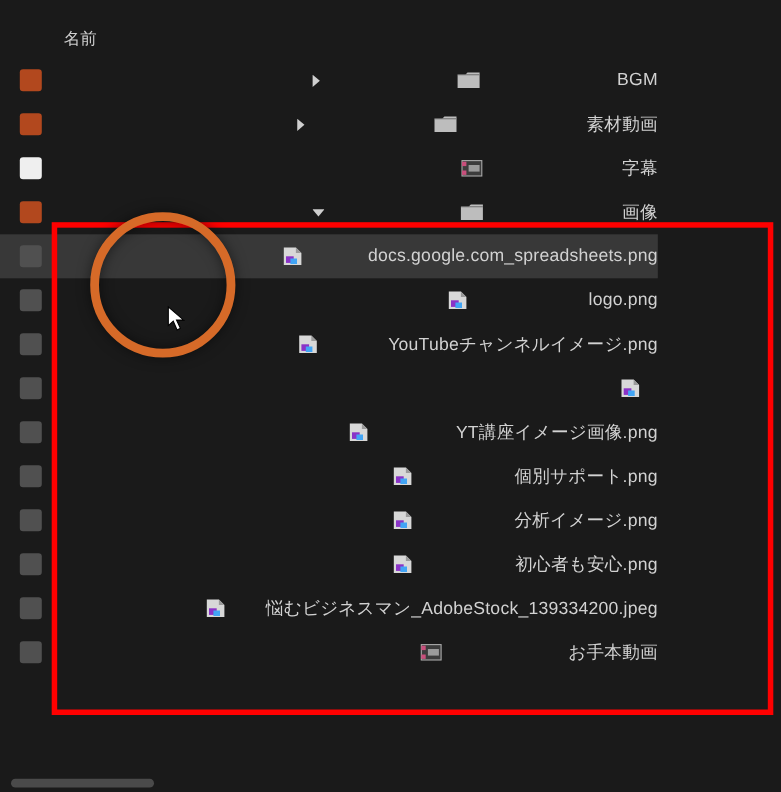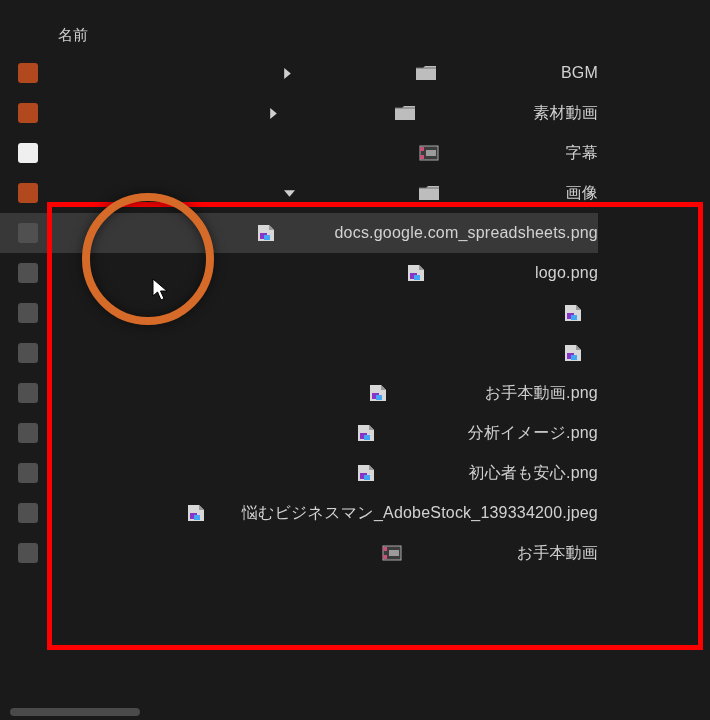--- a/index.html
+++ b/index.html
@@ -154,41 +154,53 @@
       </div>
       <div class="row">
         <span class="label-chip grey" style="background: rgb(80, 80, 80);"></span>
         <span class="indent ind-1"></span>
         <span class="chevron placeholder"></span>
         <span class="icon">
           <svg>
             <use href="#sym-file"></use>
           </svg>
         </span>
-      </div>
-      <div class="row">
-        <span class="label-chip grey" style="background: rgb(80, 80, 80);"></span>
-        <span class="indent ind-1"></span>
-        <span class="chevron placeholder"></span>
-        <span class="icon">
-          <svg>
-            <use href="#sym-file"></use>
-          </svg>
-        </span>
-      </div>
-      <div class="row">
-        <span class="label-chip grey" style="background: rgb(80, 80, 80);"></span>
-        <span class="indent ind-1"></span>
-        <span class="chevron placeholder"></span>
-        <span class="icon">
-          <svg>
-            <use href="#sym-file"></use>
-          </svg>
-        </span>
-        <span class="name">お手本動画.png</span>
+        <span class="name">YouTubeチャンネルイメージ.png</span>
+      </div>
+      <div class="row">
+        <span class="label-chip grey" style="background: rgb(80, 80, 80);"></span>
+        <span class="indent ind-1"></span>
+        <span class="chevron placeholder"></span>
+        <span class="icon">
+          <svg>
+            <use href="#sym-file"></use>
+          </svg>
+        </span>
+      </div>
+      <div class="row">
+        <span class="label-chip grey" style="background: rgb(80, 80, 80);"></span>
+        <span class="indent ind-1"></span>
+        <span class="chevron placeholder"></span>
+        <span class="icon">
+          <svg>
+            <use href="#sym-file"></use>
+          </svg>
+        </span>
+        <span class="name">YT講座イメージ画像.png</span>
+      </div>
+      <div class="row">
+        <span class="label-chip grey" style="background: rgb(80, 80, 80);"></span>
+        <span class="indent ind-1"></span>
+        <span class="chevron placeholder"></span>
+        <span class="icon">
+          <svg>
+            <use href="#sym-file"></use>
+          </svg>
+        </span>
+        <span class="name">個別サポート.png</span>
       </div>
       <div class="row">
         <span class="label-chip grey" style="background: rgb(80, 80, 80);"></span>
         <span class="indent ind-1"></span>
         <span class="chevron placeholder"></span>
         <span class="icon">
           <svg>
             <use href="#sym-file"></use>
           </svg>
         </span>

